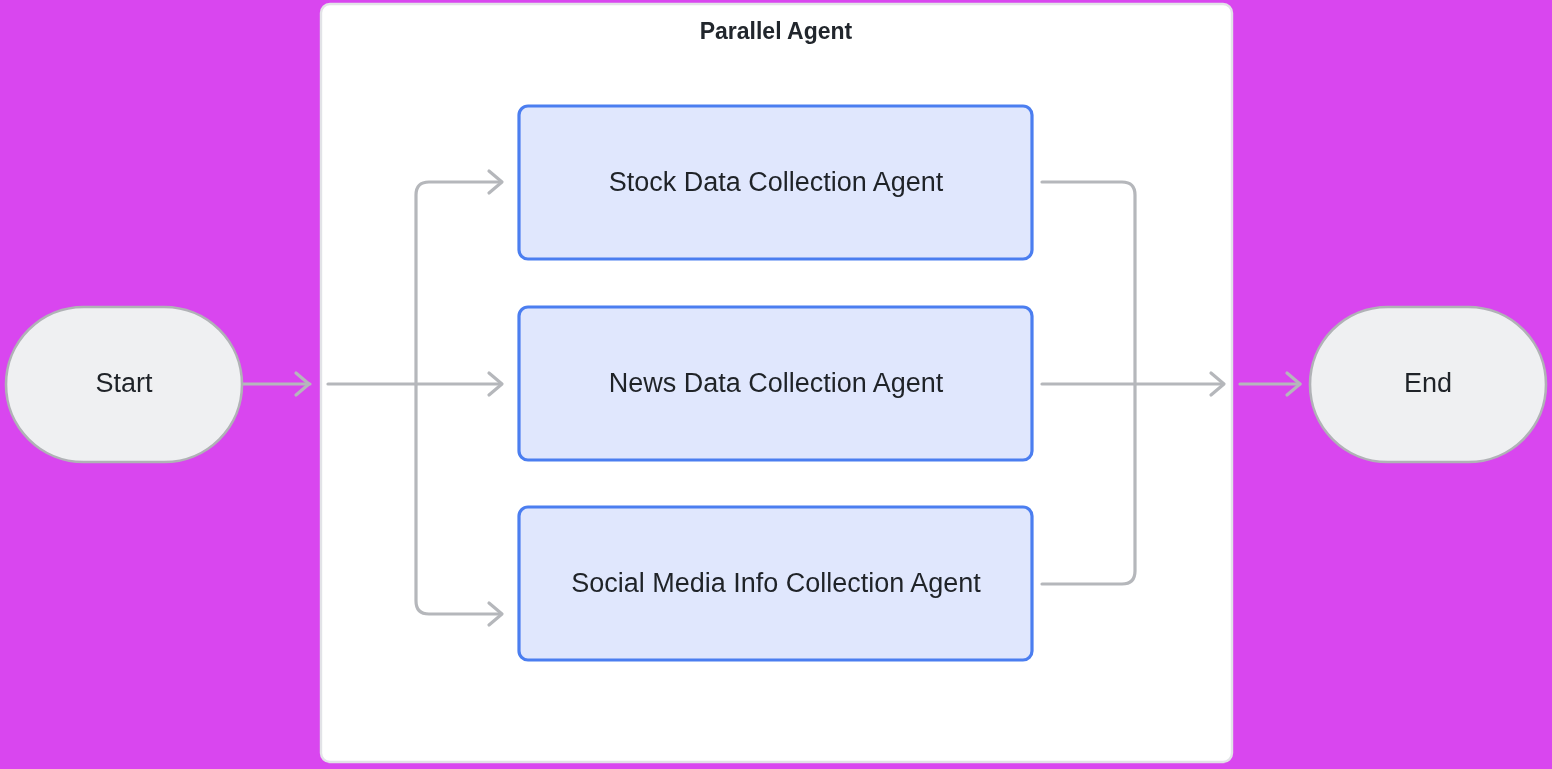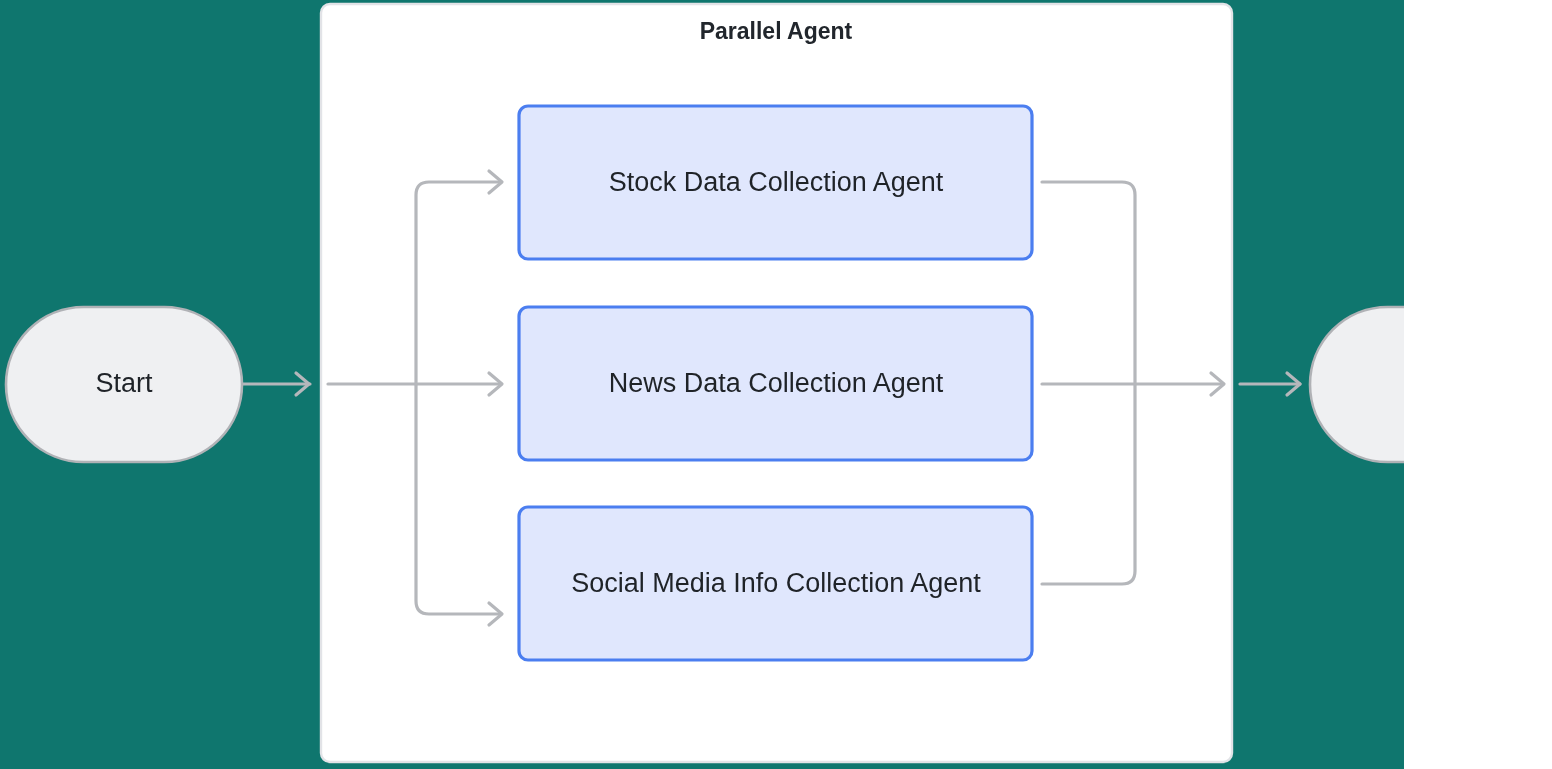--- a/index.html
+++ b/index.html
@@ -6,23 +6,23 @@
   html, body {
     margin: 0;
     padding: 0;
     background: #ffffff;
   }
   body {
     font-family: "Liberation Sans", "DejaVu Sans", sans-serif;
   }
   #diagram-root {
     position: relative;
-    width: 1404px;
+    width: 1552px;
     height: 769px;
-    background: #0f766e;
+    background: #d946ef;
     overflow: hidden;
   }
   svg.canvas {
     position: absolute;
     top: 0;
     left: 0;
     width: 1552px;
     height: 769px;
     display: block;
   }

